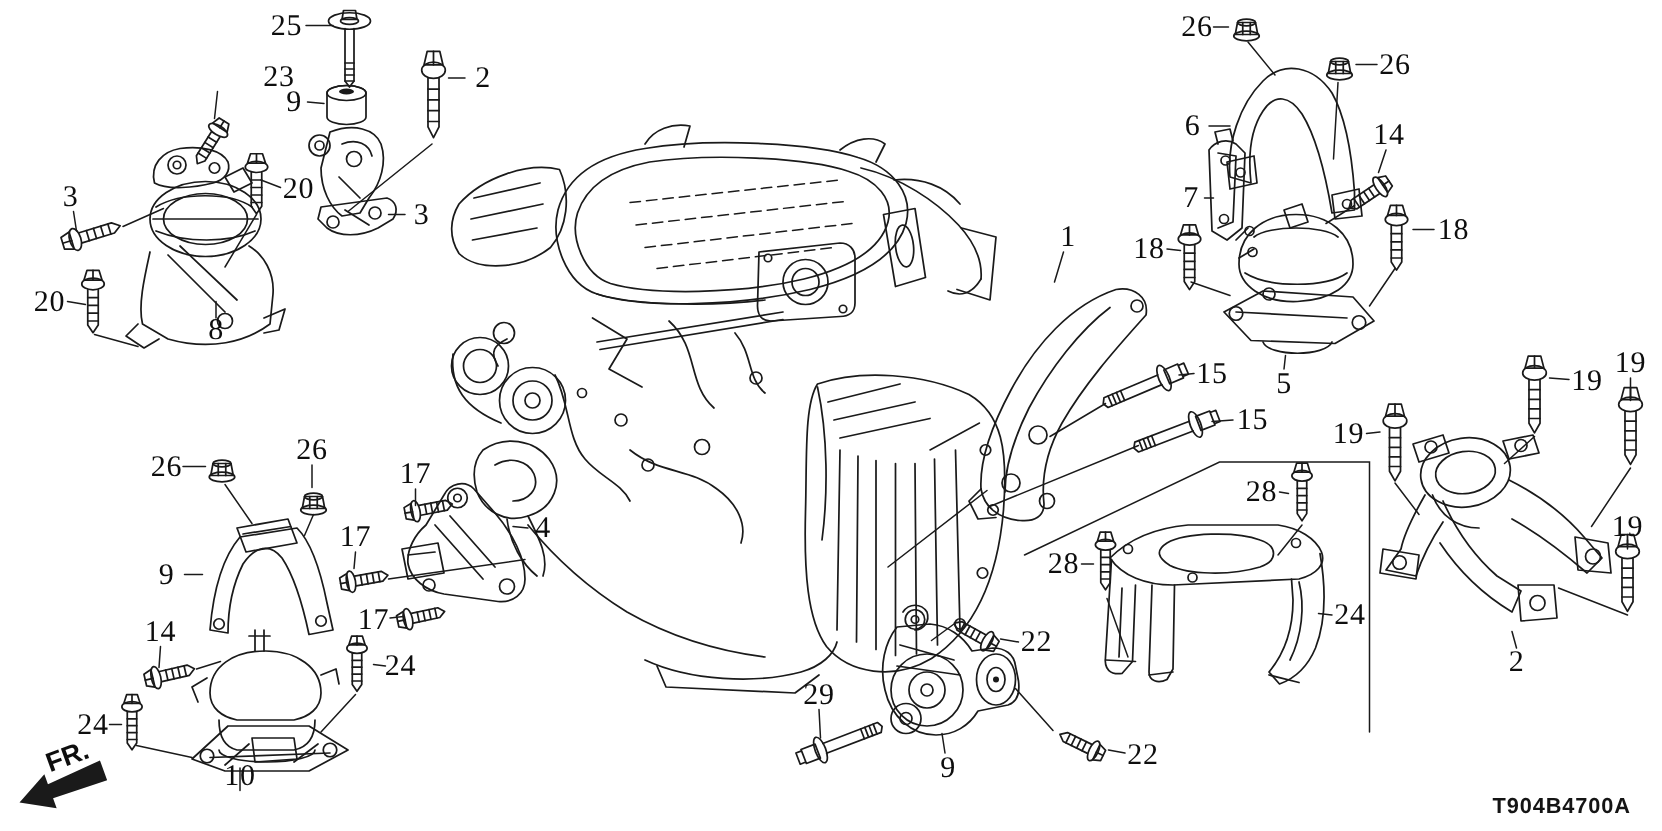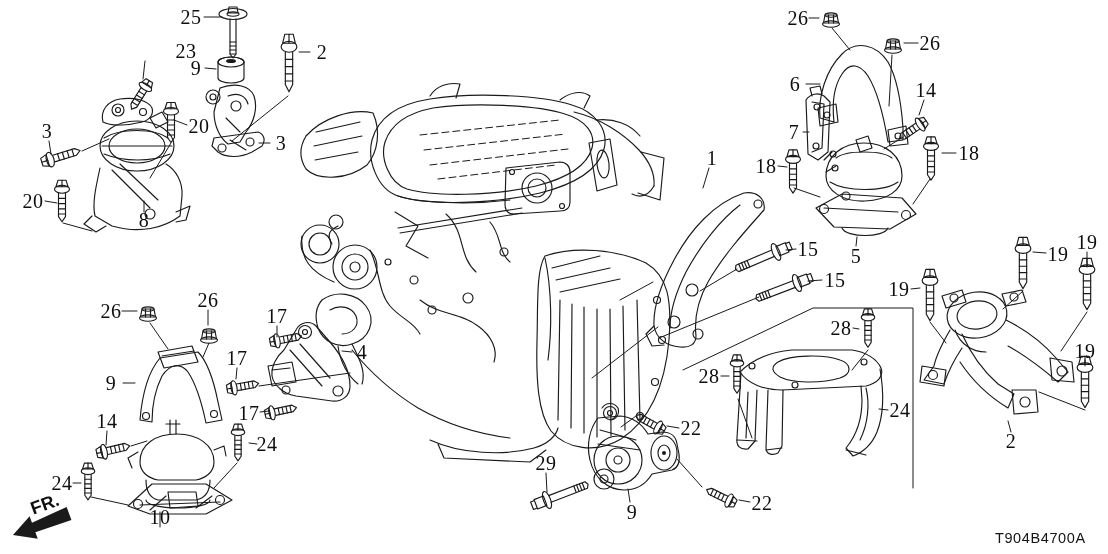--- a/index.html
+++ b/index.html
@@ -8,21 +8,21 @@
     font-family:"Liberation Sans",sans-serif;overflow:hidden;
   }
   #art{position:absolute;left:0;top:0;width:1108px;height:554px;}
   .callout{
     position:absolute;transform:translate(-50%,-50%);
     font-size:20px;line-height:1;color:#0e0e0e;white-space:nowrap;
     letter-spacing:0.5px;cursor:default;user-select:none;font-family:Liberation Serif, serif;
   }
   .diagram-code{
     position:absolute;left:995px;top:530px;
-    font-size:14.5px;color:#141414;letter-spacing:0.6px;
+    font-size:14.5px;color:#141414;letter-spacing:0.6px;font-weight:bold;
   }
   svg *{vector-effect:non-scaling-stroke;}
   .ln{stroke:#1a1a1a;stroke-width:1.15;fill:none;stroke-linecap:round;stroke-linejoin:round;}
   .ld{stroke:#1a1a1a;stroke-width:1;fill:none;stroke-linecap:round;}
   .fill{fill:#1a1a1a;stroke:none;}
 </style>
 </head>
 <body>
 
 <div id="stage">

